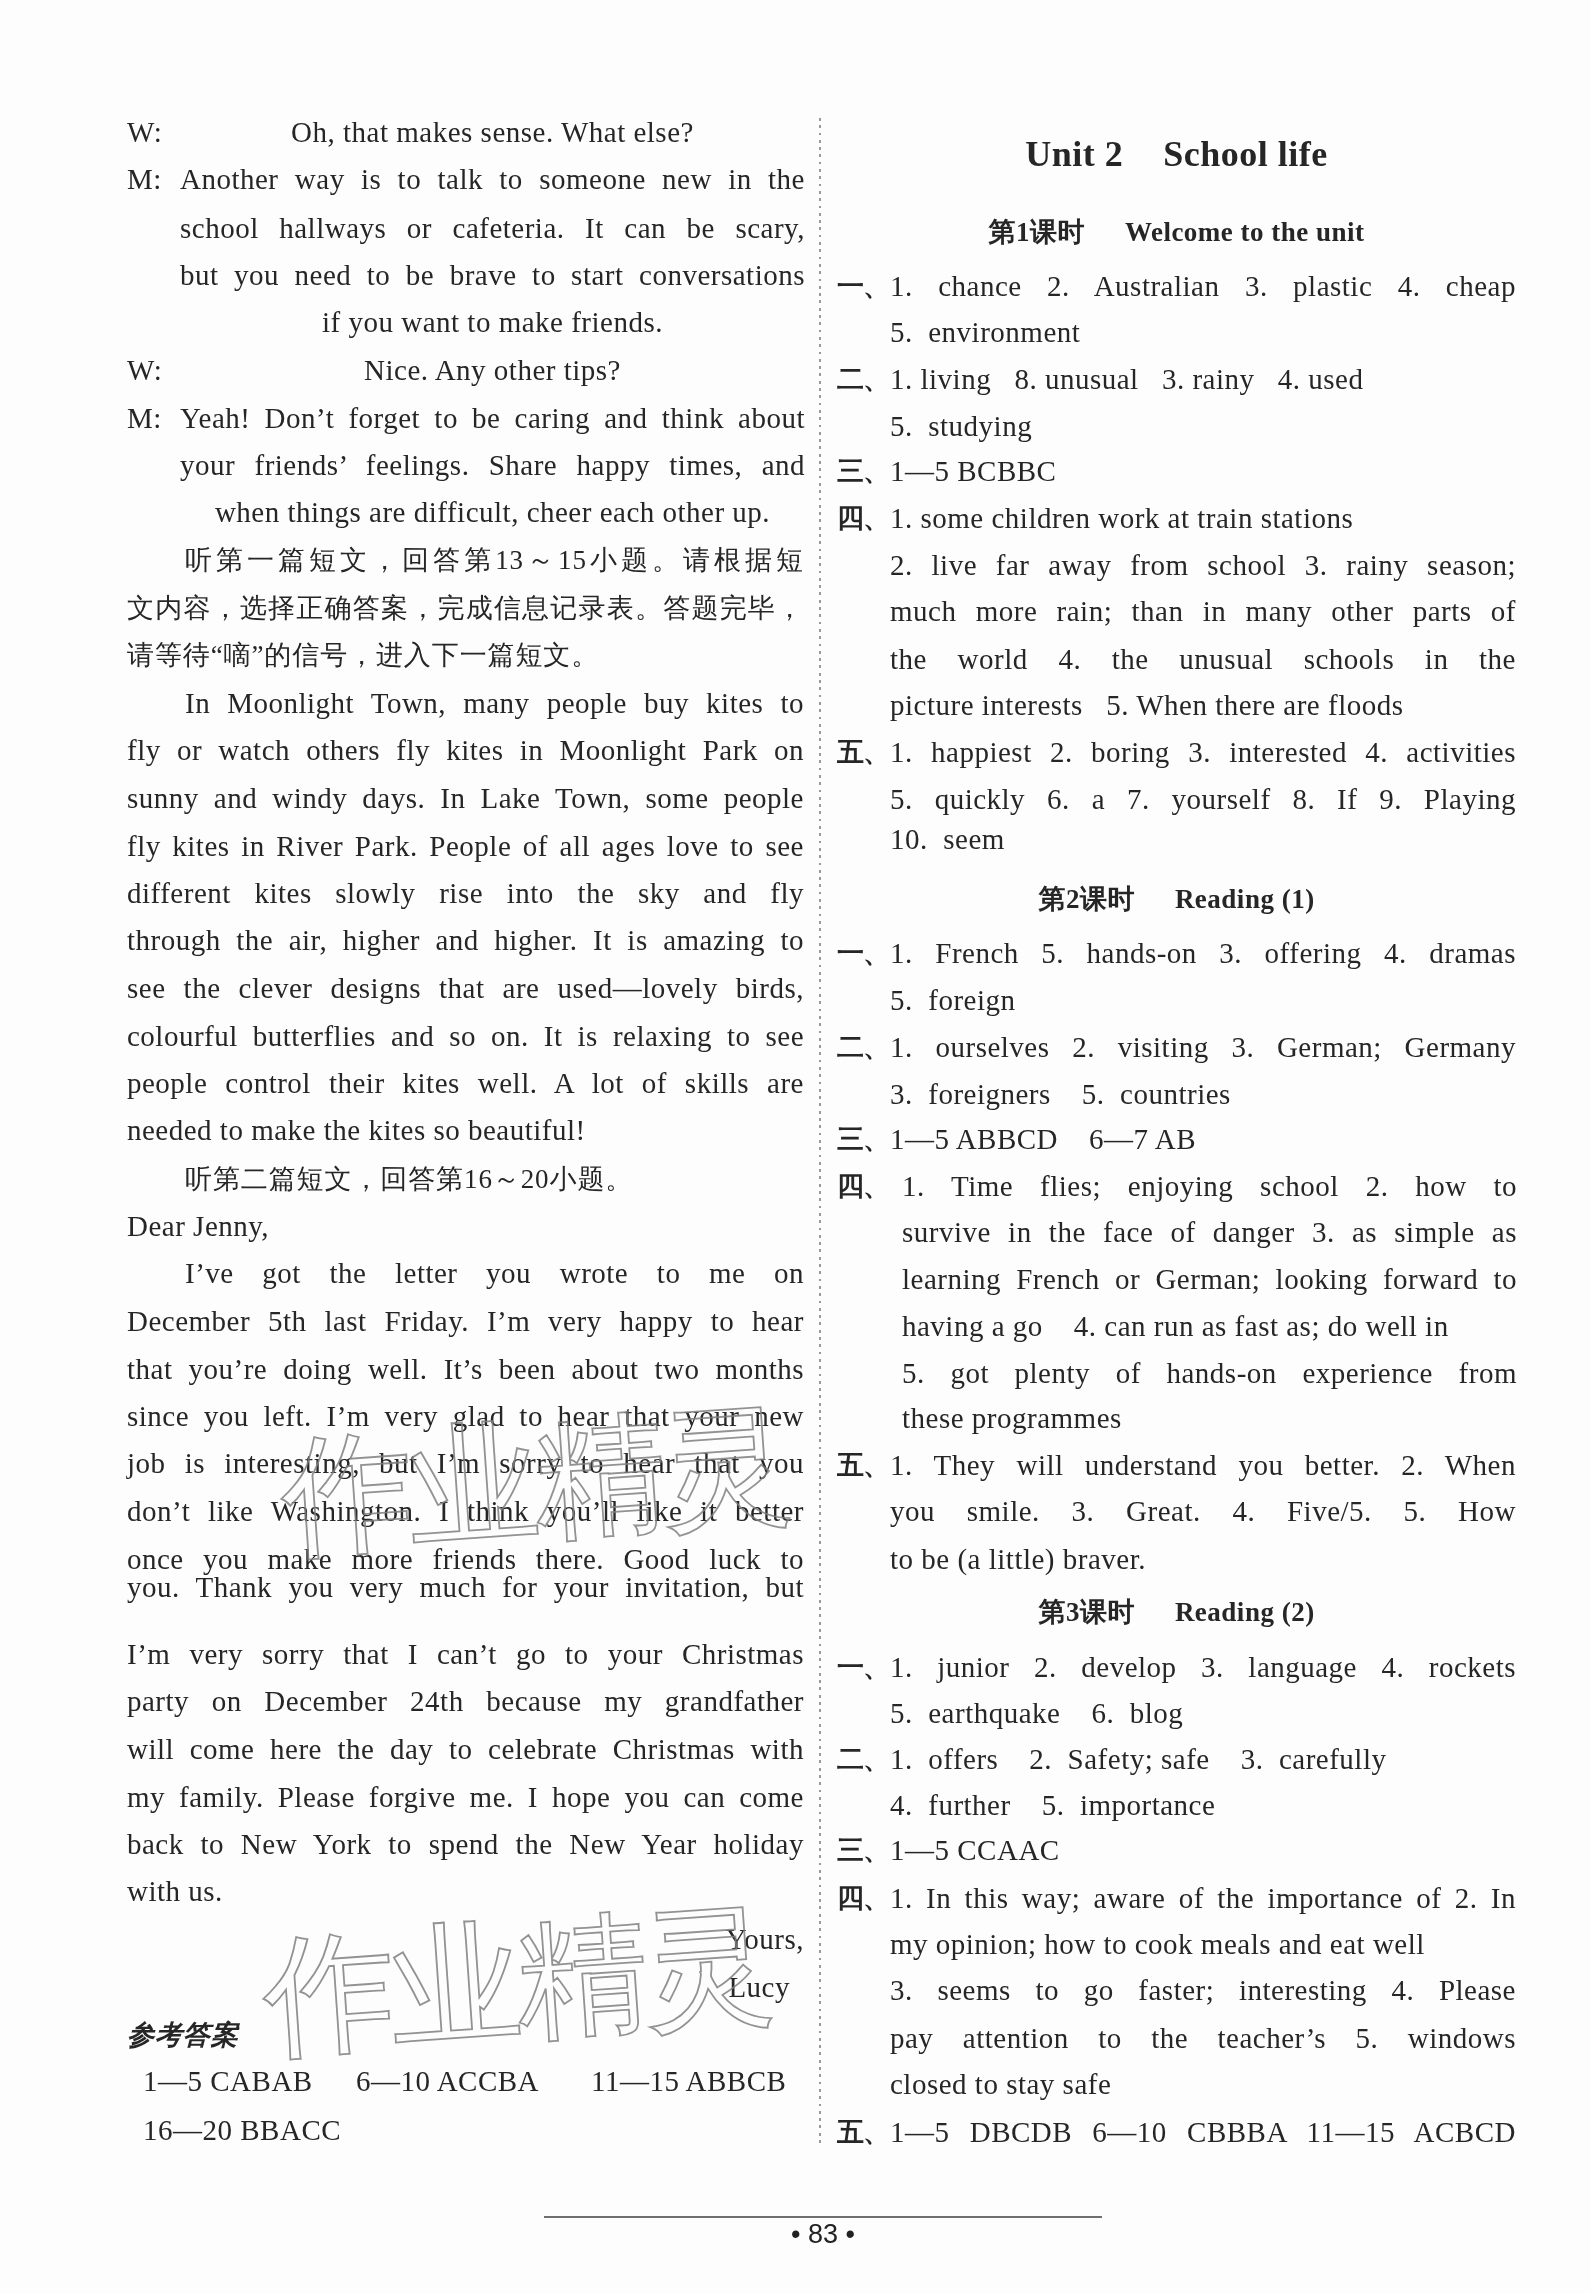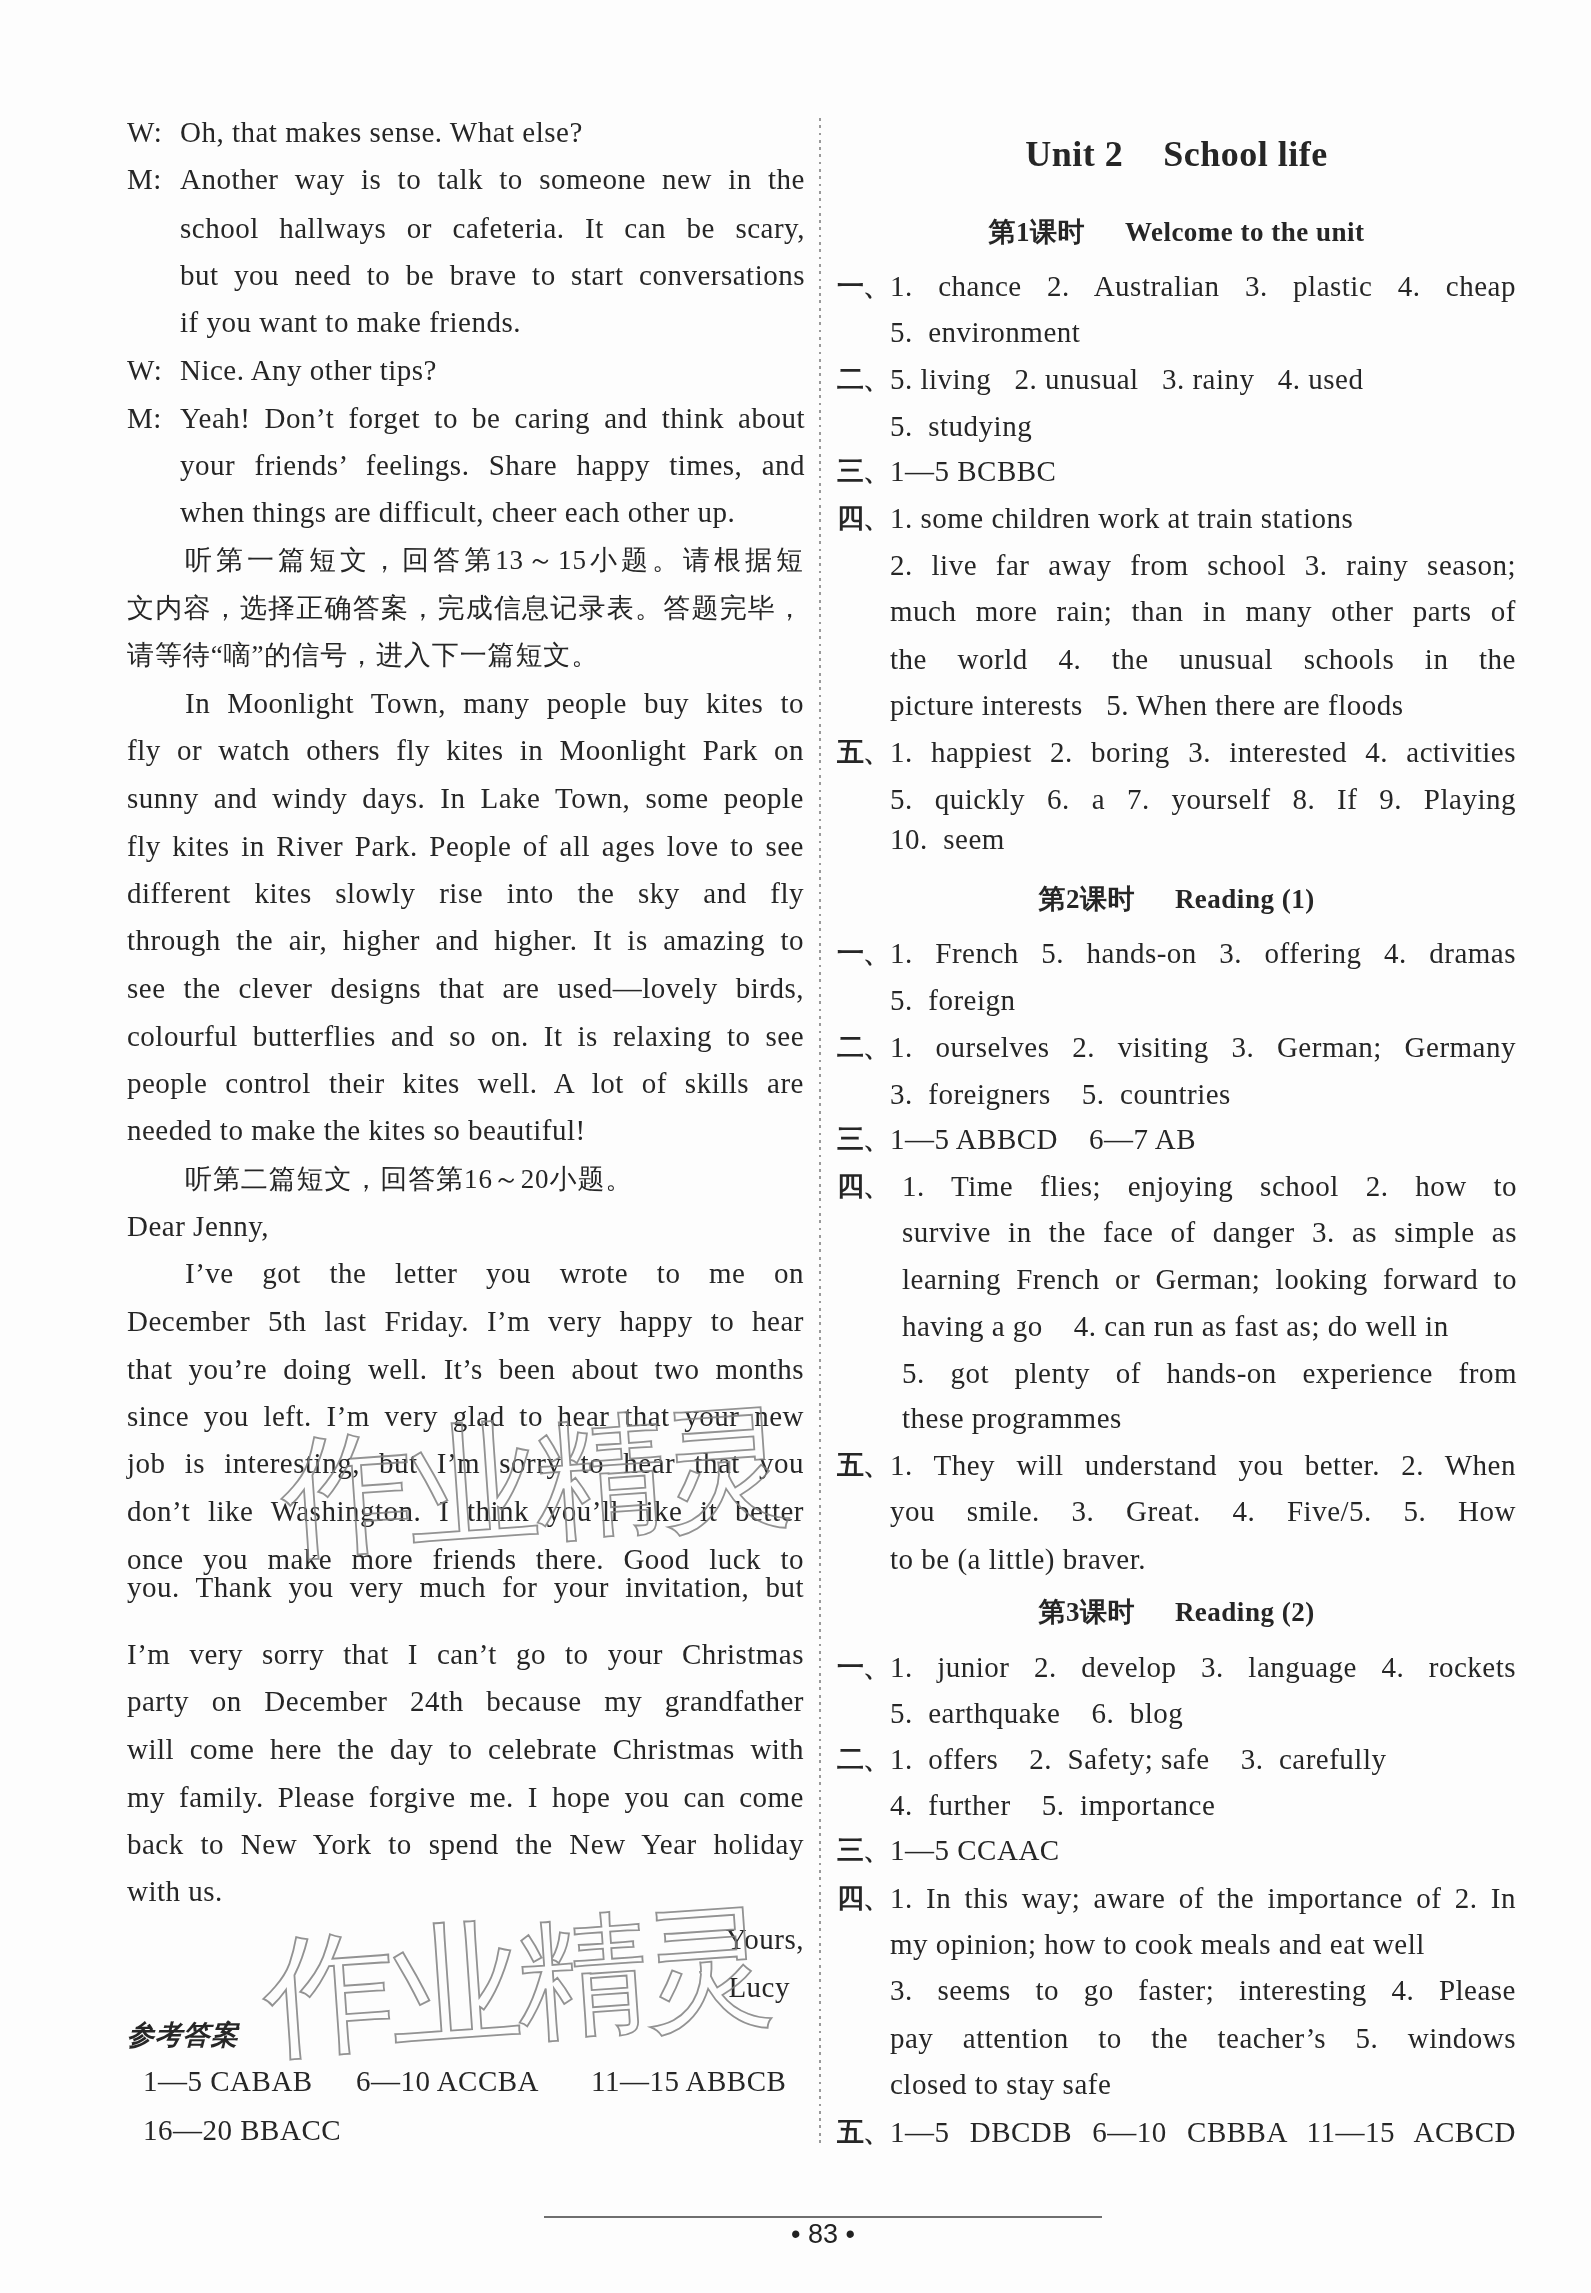--- a/index.html
+++ b/index.html
@@ -5,21 +5,21 @@
   html,body{margin:0;padding:0;background:#fdfdfd;}
   #page{position:relative;width:1591px;height:2294px;background:#fdfdfd;overflow:hidden;color:#262626;
         font-family:"Liberation Serif","DejaVu Serif",serif;}
   .ln{position:absolute;white-space:nowrap;font-size:29px;line-height:47px;height:47px;letter-spacing:0.5px;}
   .j{text-align:justify;text-align-last:justify;}
   .pre{white-space:pre;}
   .cjk{font-size:27px;letter-spacing:0.9px;}
   
   .lc{left:127px;width:677px;}
   .lsp{left:127px;width:53px;}
-  .ld{left:180px;width:625px;}
+  .ld{left:180px;width:625px;text-align:center;}
   .li{left:185px;width:619px;}
   .rightal{text-align:right;}
   
   .rp{left:837px;width:53px;font-size:27px;letter-spacing:-0.9px;font-weight:bold;}
   .rt{left:890px;width:626px;}
   .rt2{left:902px;width:615px;}
   .rh{left:837px;width:679px;text-align:center;font-weight:bold;}
   .unit{font-size:36px;}
   .unit .gap,.lesson .gap{display:inline-block;width:40px;}
   .lesson{font-size:27px;}
@@ -127,21 +127,21 @@
 
     <div>
       <div class="ln rh lesson" style="top:209px">
         <span>第1课时</span><span class="gap"></span><span>Welcome to the unit</span>
       </div>
       <div class="ln rp" style="top:263px">一、</div>
       <div class="ln rt j" style="top:263px">1. chance   2. Australian   3. plastic   4. cheap</div>
       <div class="ln rt pre" style="top:309px">5.  environment</div>
 
       <div class="ln rp" style="top:356px">二、</div>
-      <div class="ln rt pre" style="top:356px">5. living   2. unusual   3. rainy   4. used</div>
+      <div class="ln rt pre" style="top:356px">1. living   8. unusual   3. rainy   4. used</div>
       <div class="ln rt pre" style="top:403px">5.  studying</div>
 
       <div class="ln rp" style="top:448px">三、</div>
       <div class="ln rt pre" style="top:448px">1—5 BCBBC</div>
 
       <div class="ln rp" style="top:495px">四、</div>
       <div class="ln rt pre" style="top:495px">1. some children work at train stations</div>
       <div class="ln rt j" style="top:542px">2. live far away from school   3. rainy season;</div>
       <div class="ln rt j" style="top:588px">much more rain; than in many other parts of</div>
       <div class="ln rt j" style="top:636px">the world   4. the unusual schools in the</div>

